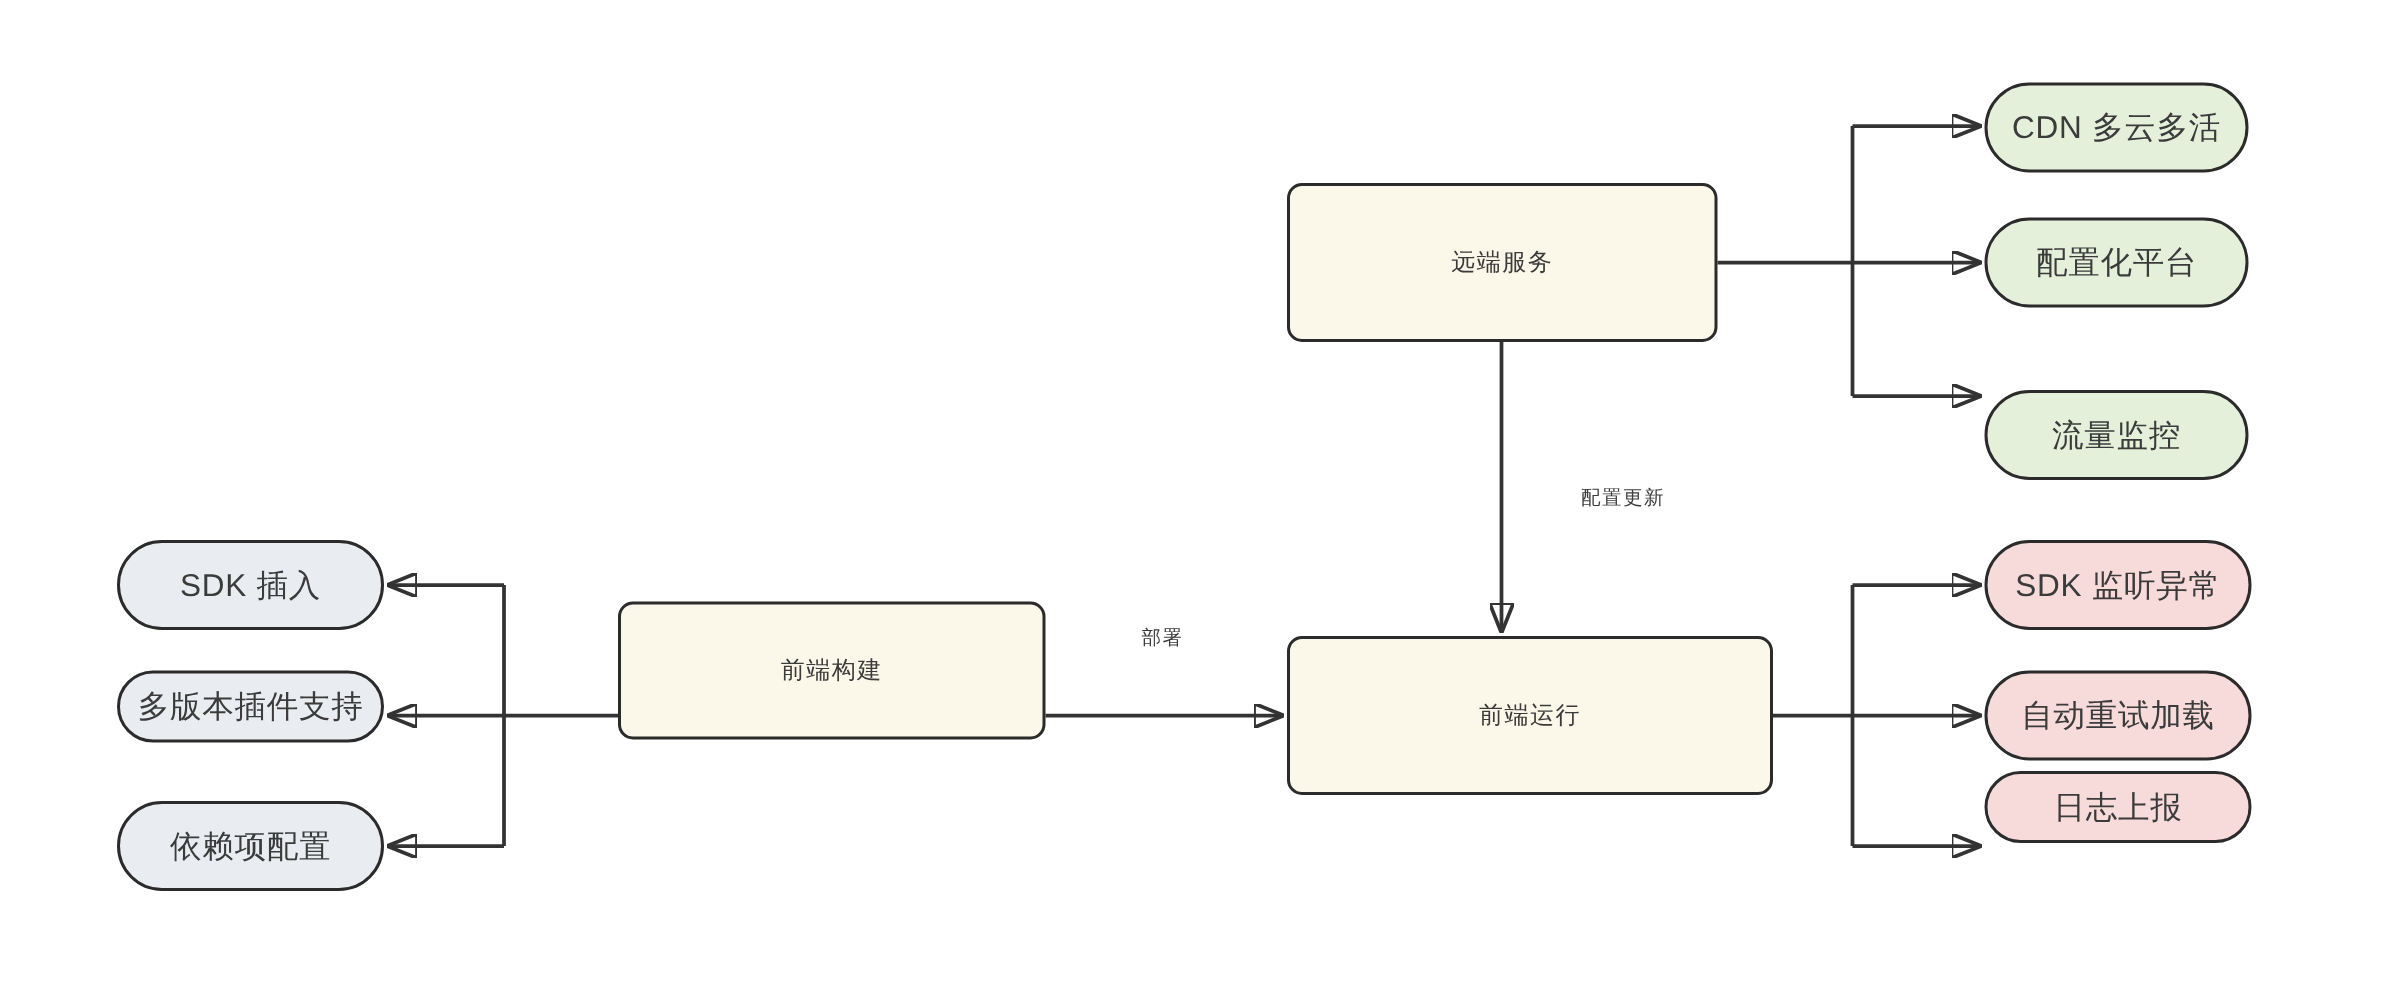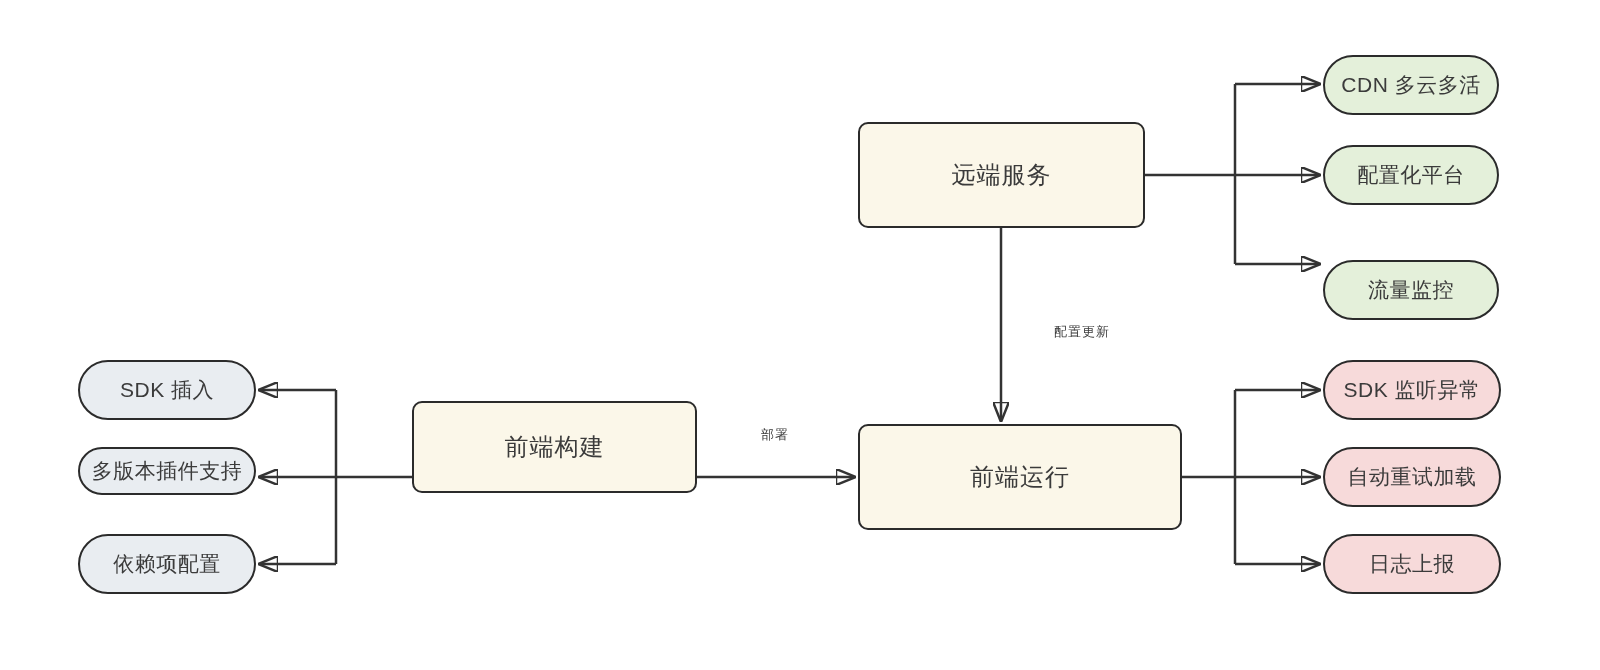--- a/index.html
+++ b/index.html
@@ -16,21 +16,21 @@
   html,body{background:var(--bg);}
   body{font-family:"Liberation Sans","DejaVu Sans",sans-serif;color:var(--text);}
   .stage{
     position:relative;width:1600px;height:670px;background:var(--bg);overflow:hidden;
   }
   .edges{position:absolute;left:0;top:0;width:1600px;height:670px;}
   .edges path{stroke:var(--line);stroke-width:2.5;fill:none;stroke-linejoin:round;}
   .node{
     position:absolute;display:flex;align-items:center;justify-content:center;
     background:var(--node-fill);border:2.5px solid var(--border);border-radius:10px;
-    font-size:24px;letter-spacing:1px;color:var(--text);
+    font-size:16px;letter-spacing:1px;color:var(--text);
   }
   .pill{
     position:absolute;display:flex;align-items:center;justify-content:center;
     border:2.5px solid var(--border);border-radius:30px;
     font-size:21px;letter-spacing:0.5px;color:var(--text);white-space:nowrap;
   }
   .pill.green{background:var(--green-fill);}
   .pill.gray{background:var(--gray-fill);}
   .pill.pink{background:var(--pink-fill);}
   .edge-label{
@@ -73,29 +73,29 @@
     <path d="M336,477 L260,477" marker-end="url(#arrow)"></path>
     <path d="M336,564 L260,564" marker-end="url(#arrow)"></path>
   </svg>
 
   <div class="node" style="left:858px;top:122px;width:287px;height:106px;">远端服务</div>
 
   <div class="node" style="left:412px;top:401px;width:285px;height:92px;text-align:center;">前端构建</div>
 
   <div class="node" style="left:858px;top:424px;width:324px;height:106px;">前端运行</div>
 
-  <div class="edge-label" style="left:775px;top:435px;">部署</div>
+  <div class="edge-label" style="left:775px;top:425px;">部署</div>
 
   <div class="edge-label" style="left:1082px;top:332px;">配置更新</div>
 
   <div class="pill green" style="left:1323px;top:55px;width:176px;height:60px;">CDN 多云多活</div>
   <div class="pill green" style="left:1323px;top:145px;width:176px;height:60px;">配置化平台</div>
   <div class="pill green" style="left:1323px;top:235px;width:176px;height:60px;margin-top:25px;">流量监控</div>
 
   <div class="pill gray" style="left:78px;top:360px;width:178px;height:60px;">SDK 插入</div>
   <div class="pill gray" style="left:78px;top:447px;width:178px;height:48px;">多版本插件支持</div>
   <div class="pill pink" style="left:1323px;top:360px;width:178px;height:60px;">SDK 监听异常</div>
 
   <div class="pill gray" style="left:78px;top:534px;width:178px;height:60px;">依赖项配置</div>
   <div class="pill pink" style="left:1323px;top:447px;width:178px;height:60px;">自动重试加载</div>
-  <div class="pill pink" style="left:1323px;top:534px;width:178px;height:60px;">日志上报</div>
+  <div class="pill pink" style="left:1323px;top:514px;width:178px;height:48px;">日志上报</div>
 
 </div>
 
 </body></html>

